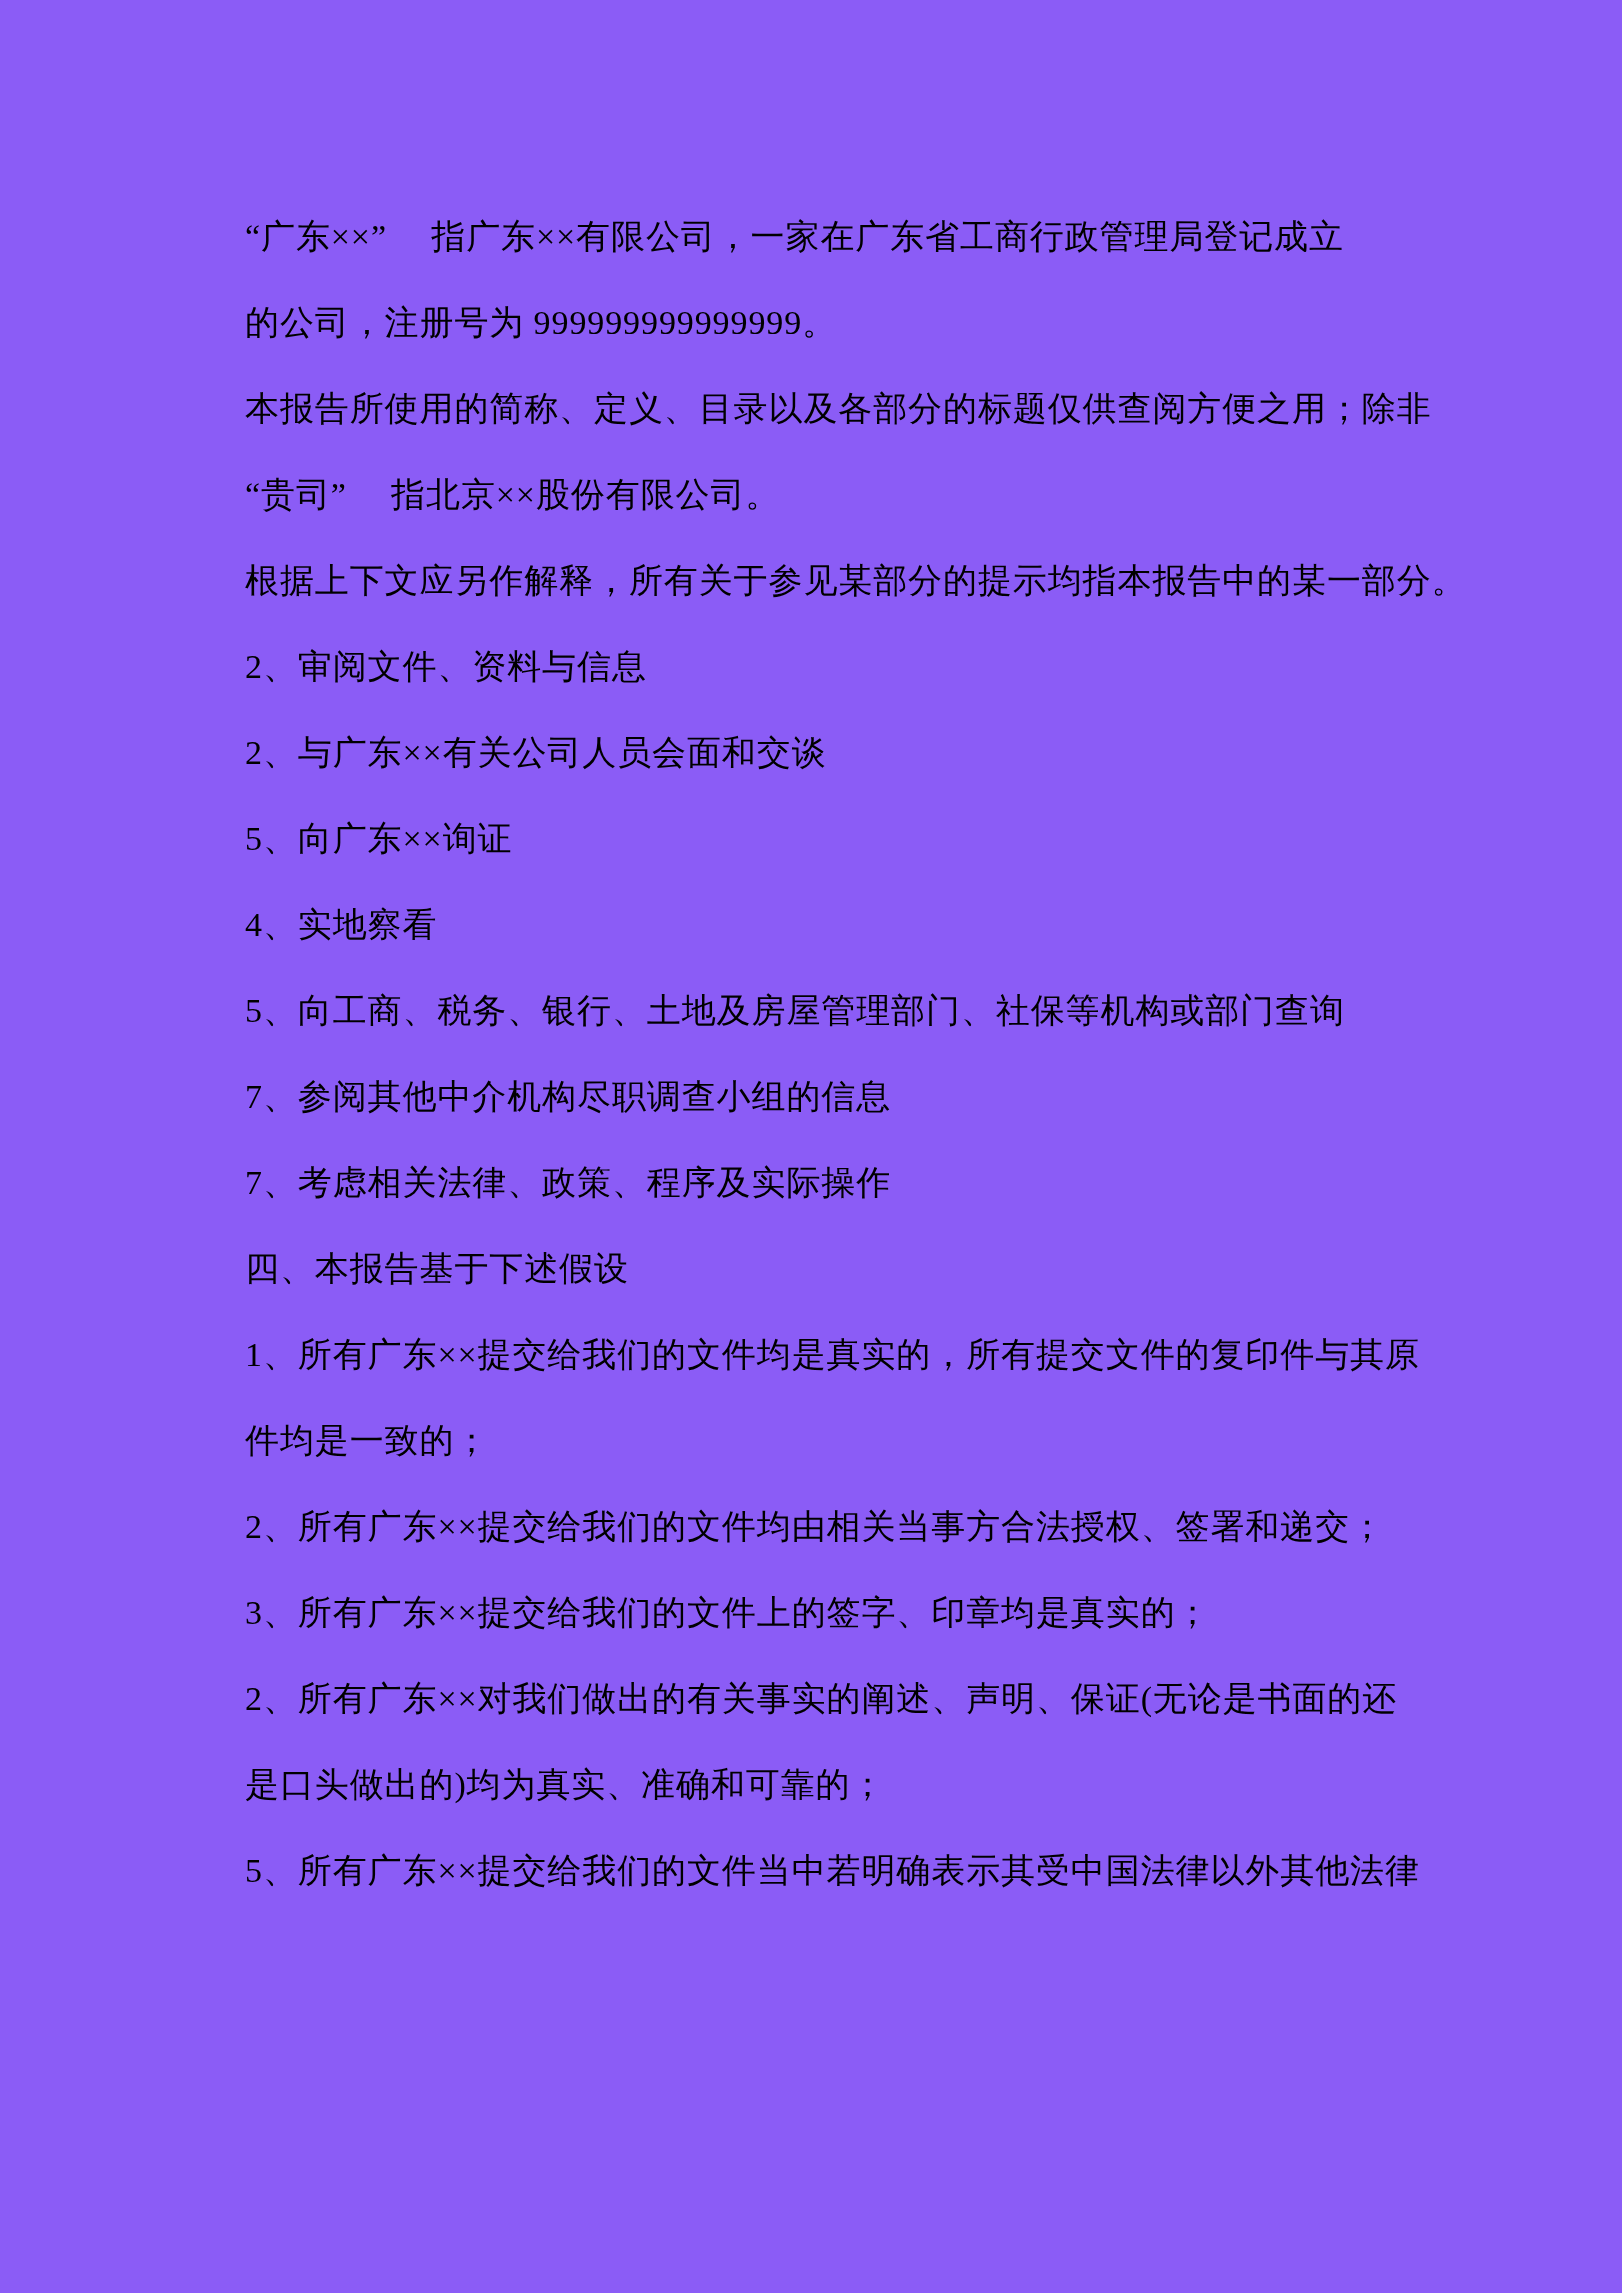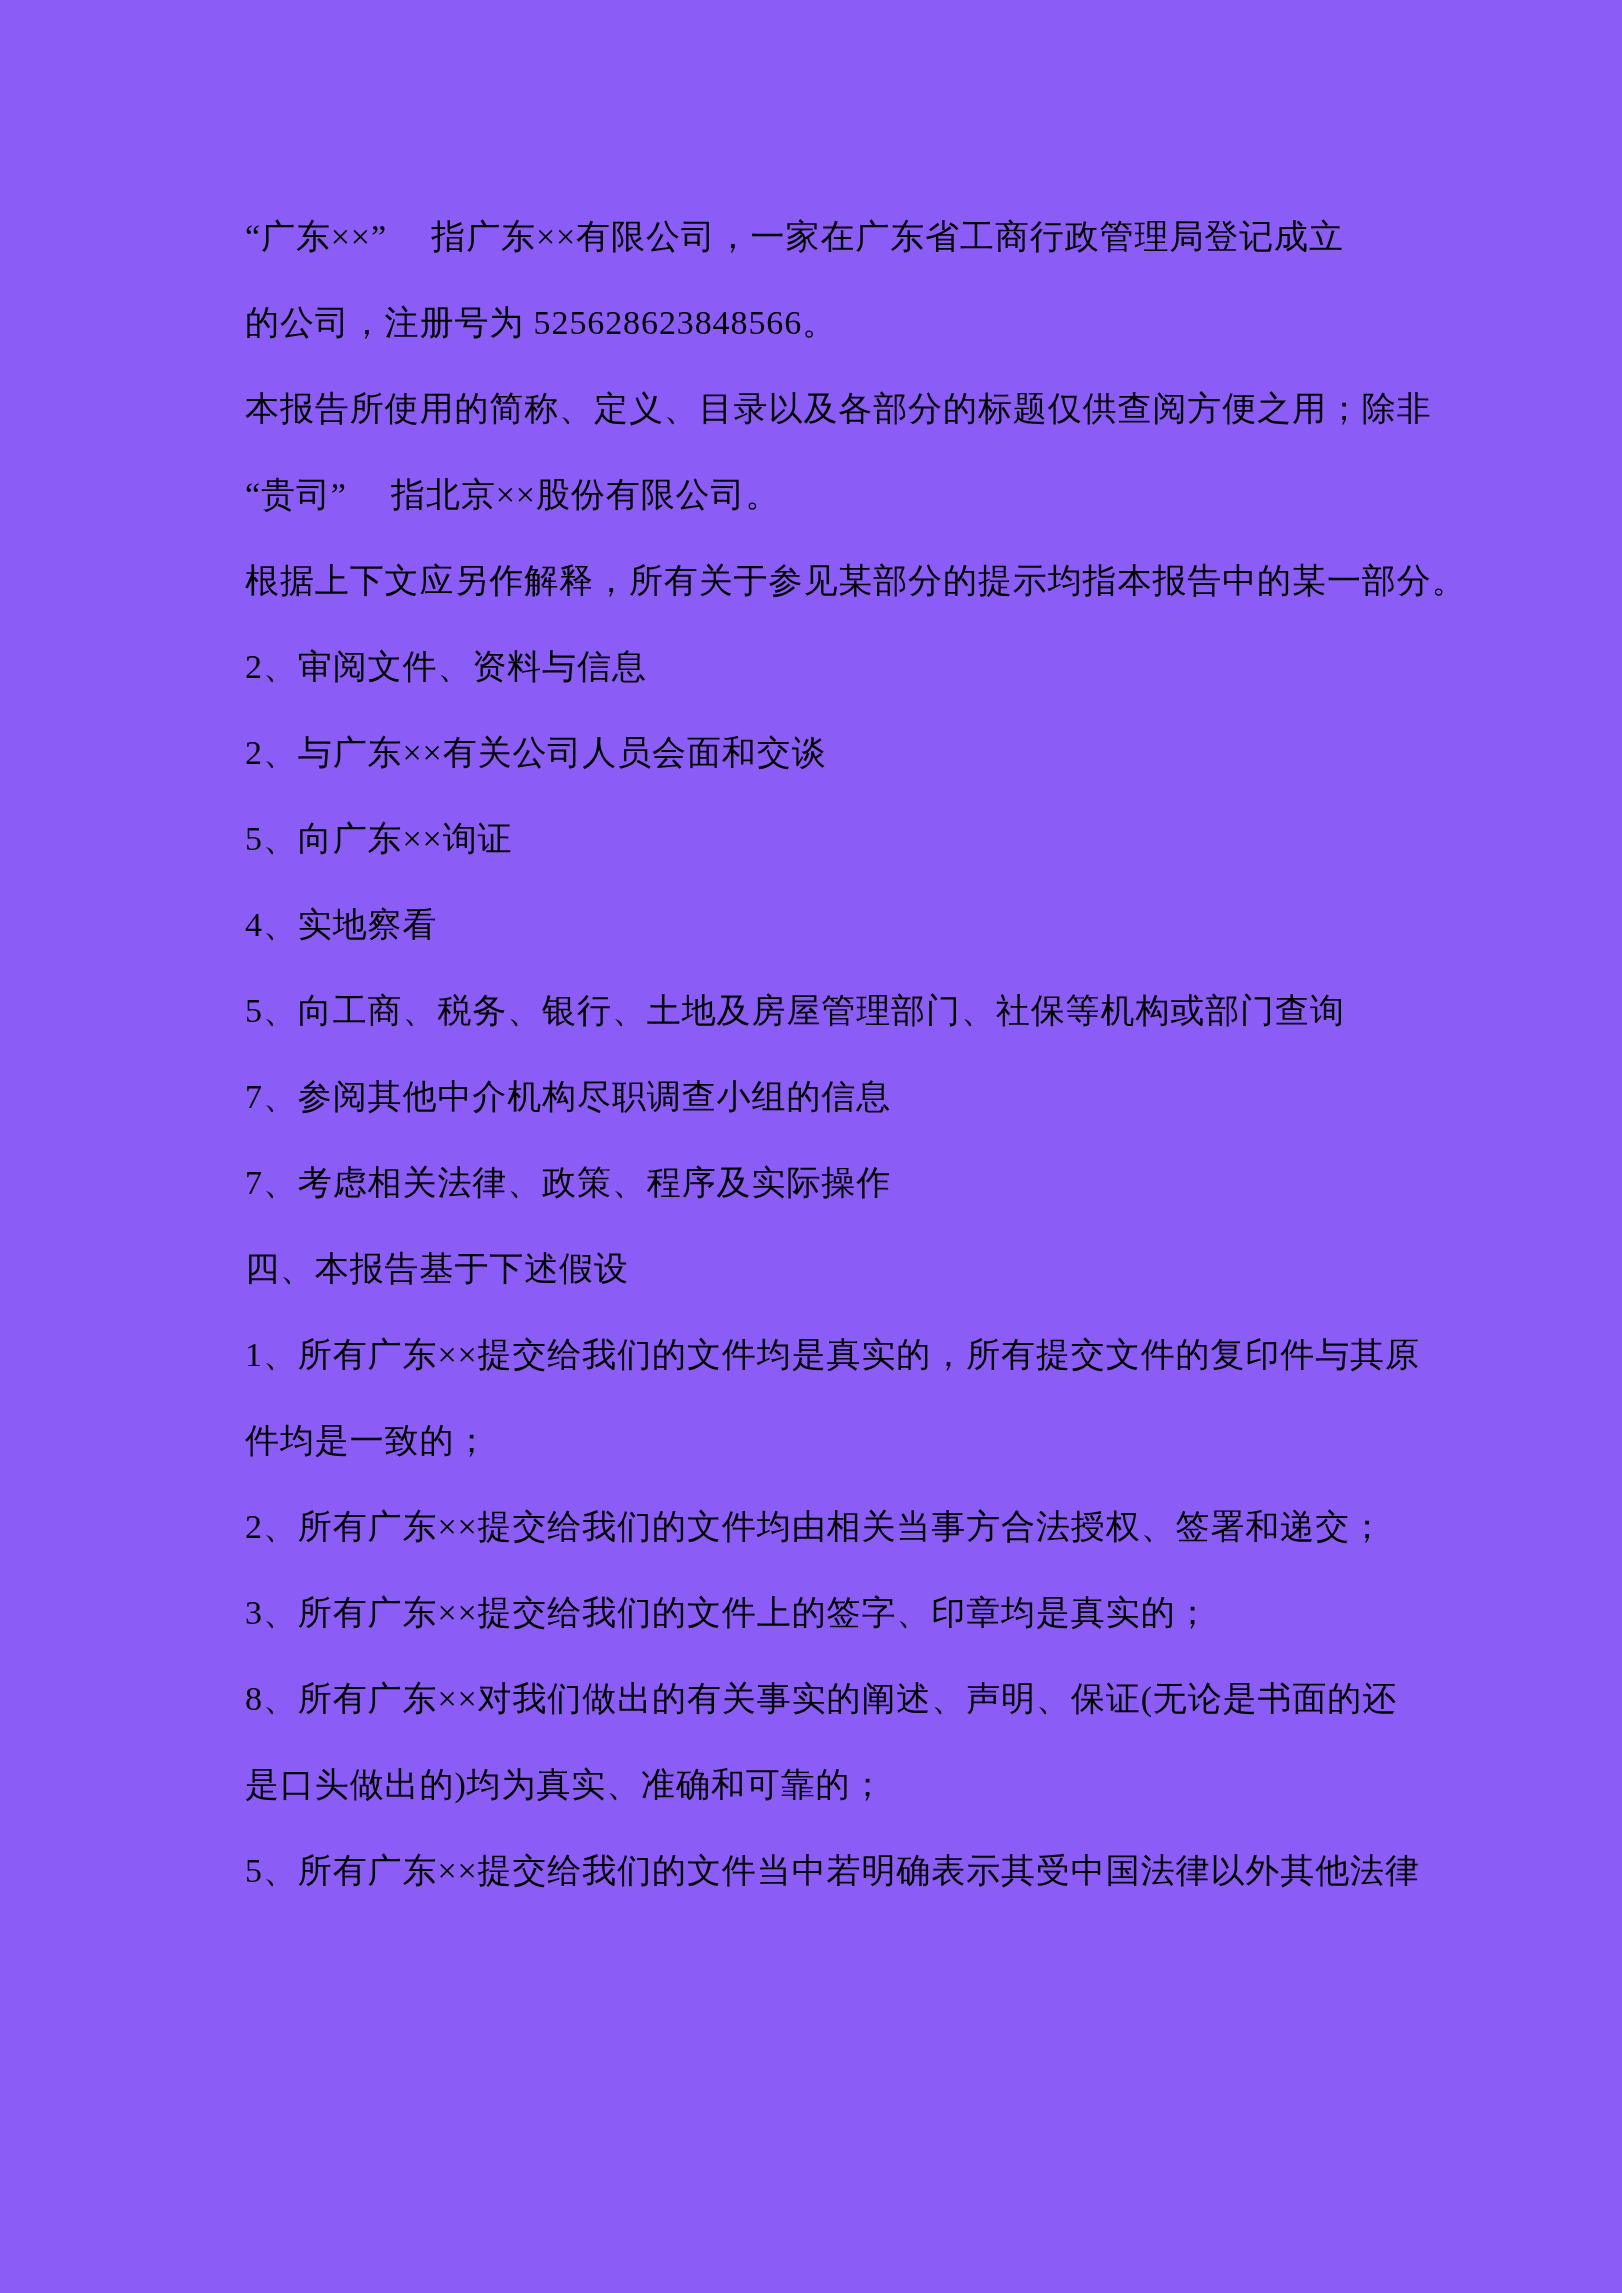--- a/index.html
+++ b/index.html
@@ -30,34 +30,34 @@
       letter-spacing: 0.9px;
       color: #000000;
     }
   </style>
 </head>
 <body>
 
 <div class="page">
   <div class="content">
     <div class="line">“广东××”　 指广东××有限公司，一家在广东省工商行政管理局登记成立</div>
-    <div class="line">的公司，注册号为 525628623848566。</div>
+    <div class="line">的公司，注册号为 999999999999999。</div>
     <div class="line">本报告所使用的简称、定义、目录以及各部分的标题仅供查阅方便之用；除非</div>
     <div class="line">“贵司”　 指北京××股份有限公司。</div>
     <div class="line">根据上下文应另作解释，所有关于参见某部分的提示均指本报告中的某一部分。</div>
     <div class="line">2、审阅文件、资料与信息</div>
     <div class="line">2、与广东××有关公司人员会面和交谈</div>
     <div class="line">5、向广东××询证</div>
     <div class="line">4、实地察看</div>
     <div class="line">5、向工商、税务、银行、土地及房屋管理部门、社保等机构或部门查询</div>
     <div class="line">7、参阅其他中介机构尽职调查小组的信息</div>
     <div class="line">7、考虑相关法律、政策、程序及实际操作</div>
     <div class="line">四、本报告基于下述假设</div>
     <div class="line">1、所有广东××提交给我们的文件均是真实的，所有提交文件的复印件与其原</div>
     <div class="line">件均是一致的；</div>
     <div class="line">2、所有广东××提交给我们的文件均由相关当事方合法授权、签署和递交；</div>
     <div class="line">3、所有广东××提交给我们的文件上的签字、印章均是真实的；</div>
-    <div class="line">8、所有广东××对我们做出的有关事实的阐述、声明、保证(无论是书面的还</div>
+    <div class="line">2、所有广东××对我们做出的有关事实的阐述、声明、保证(无论是书面的还</div>
     <div class="line">是口头做出的)均为真实、准确和可靠的；</div>
     <div class="line">5、所有广东××提交给我们的文件当中若明确表示其受中国法律以外其他法律</div>
   </div>
 </div>
 
 
 </body></html>

